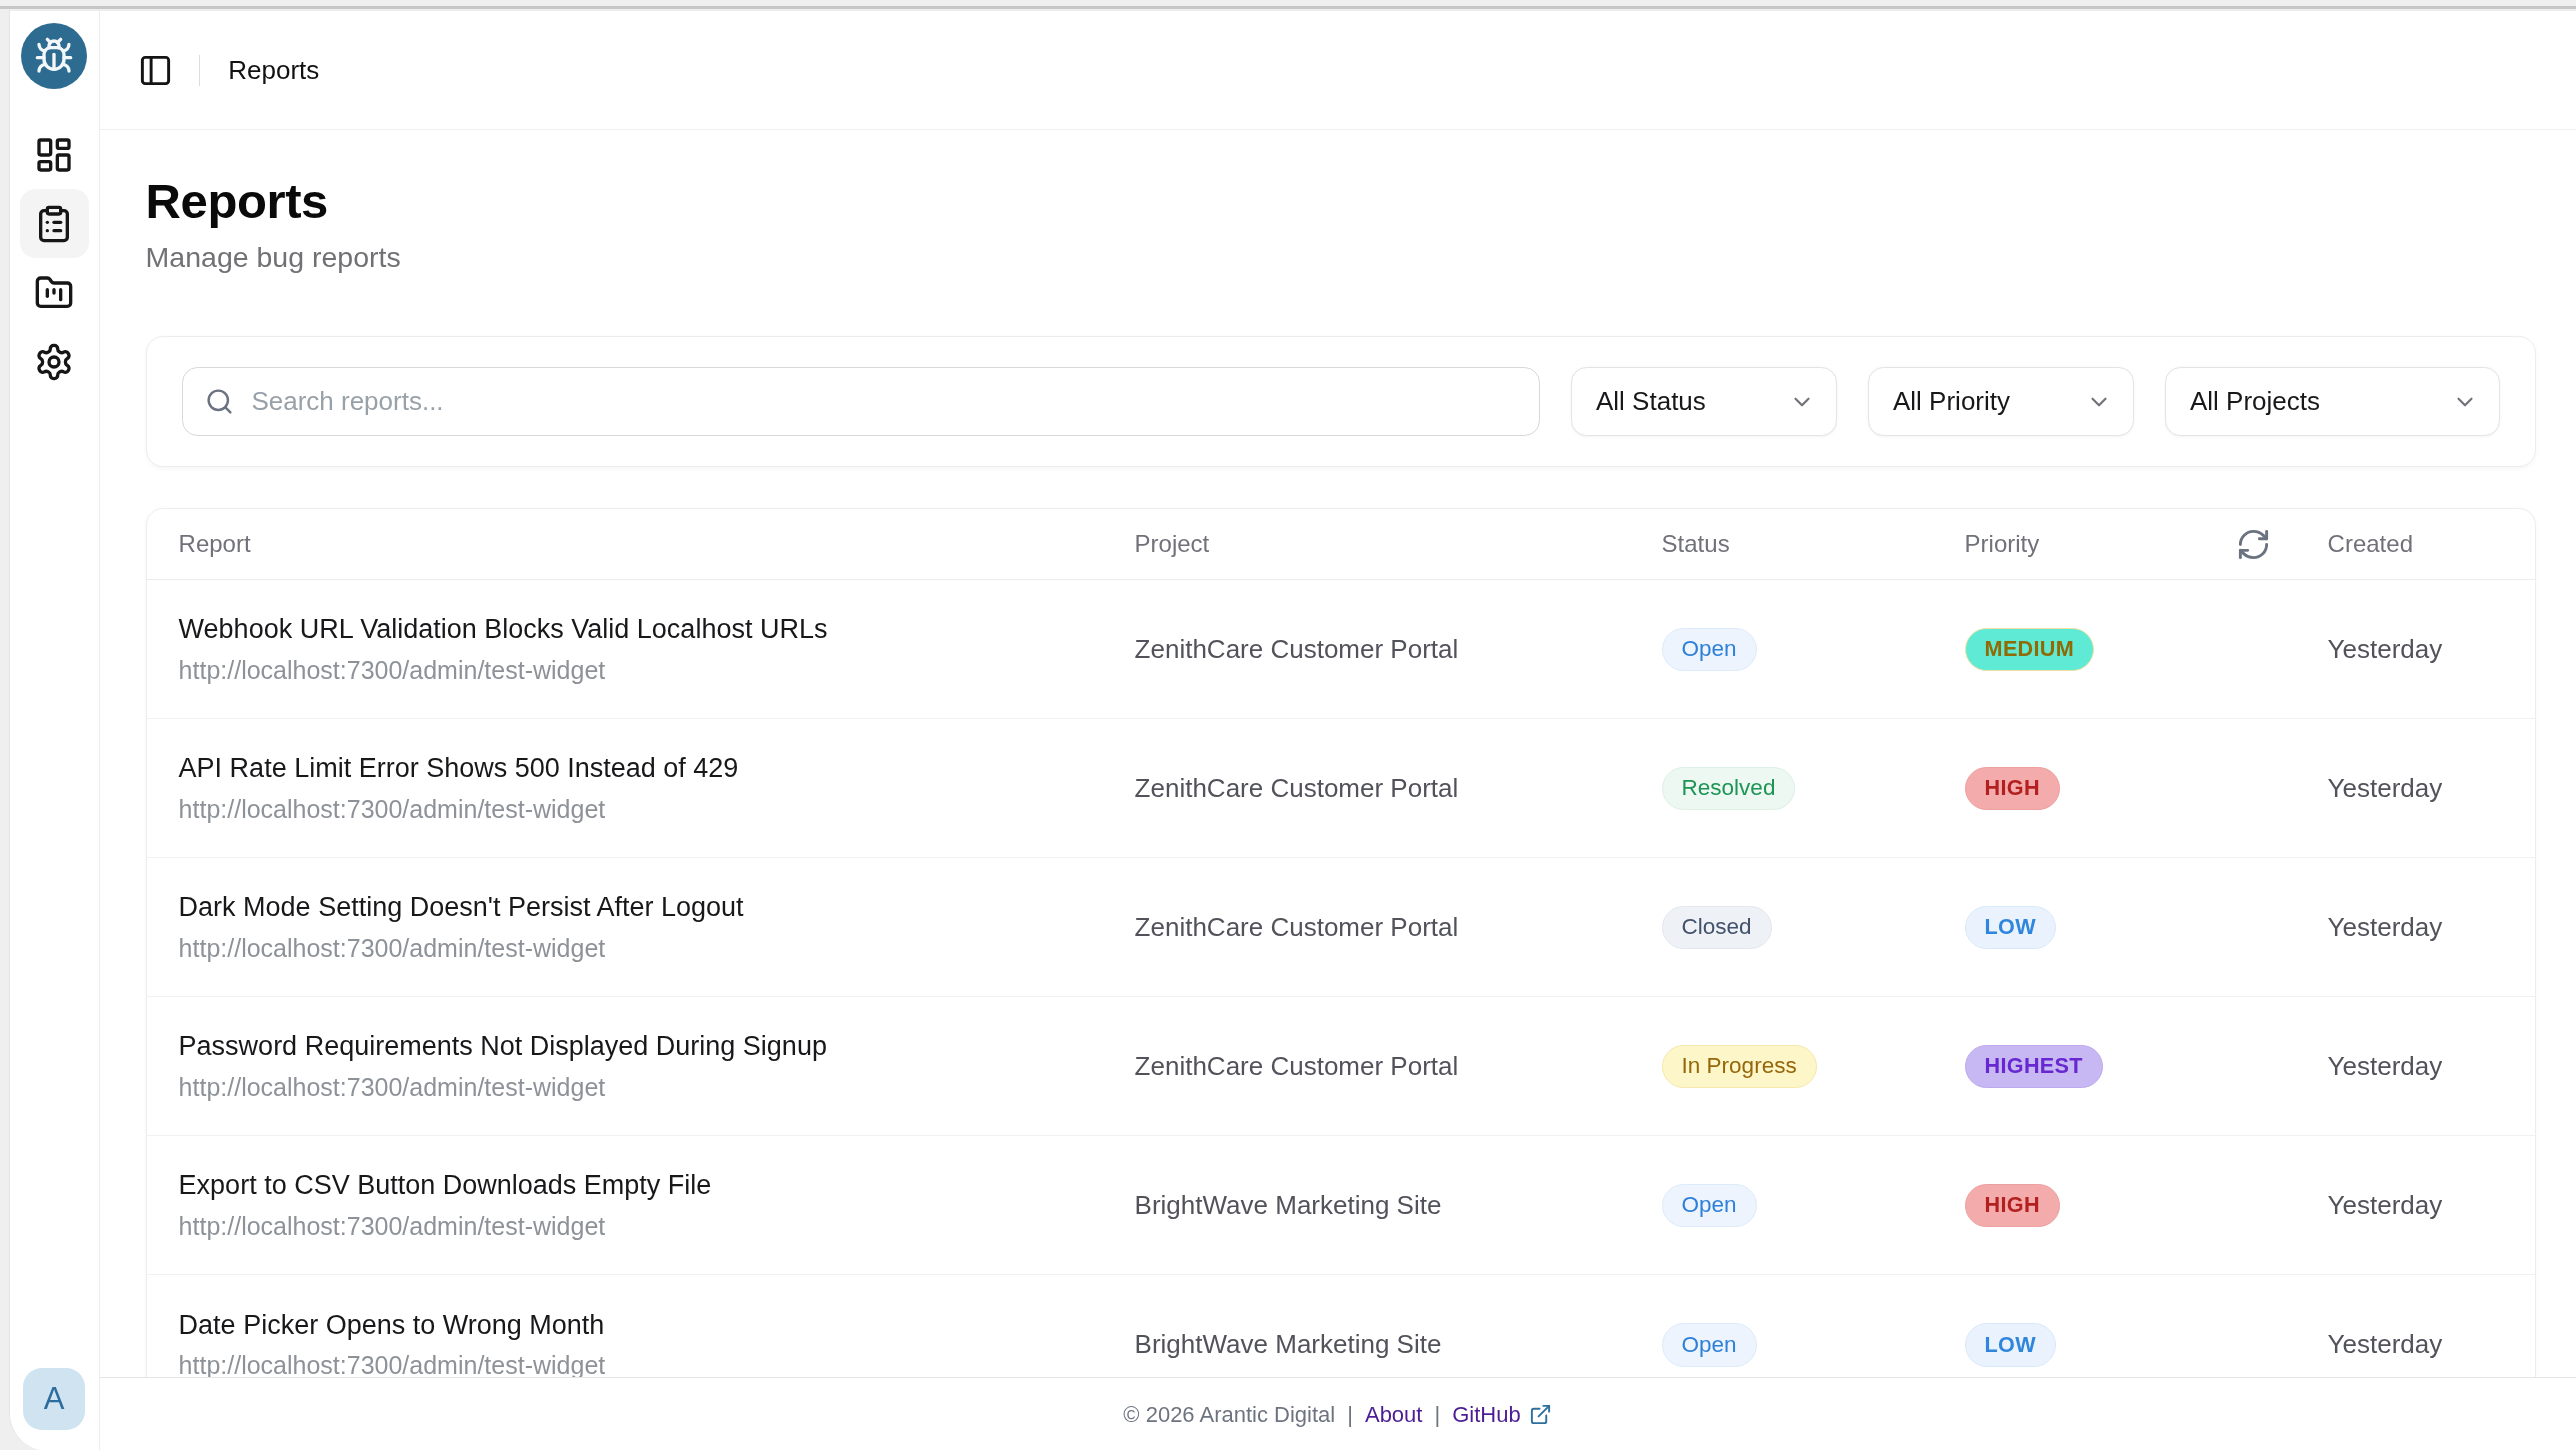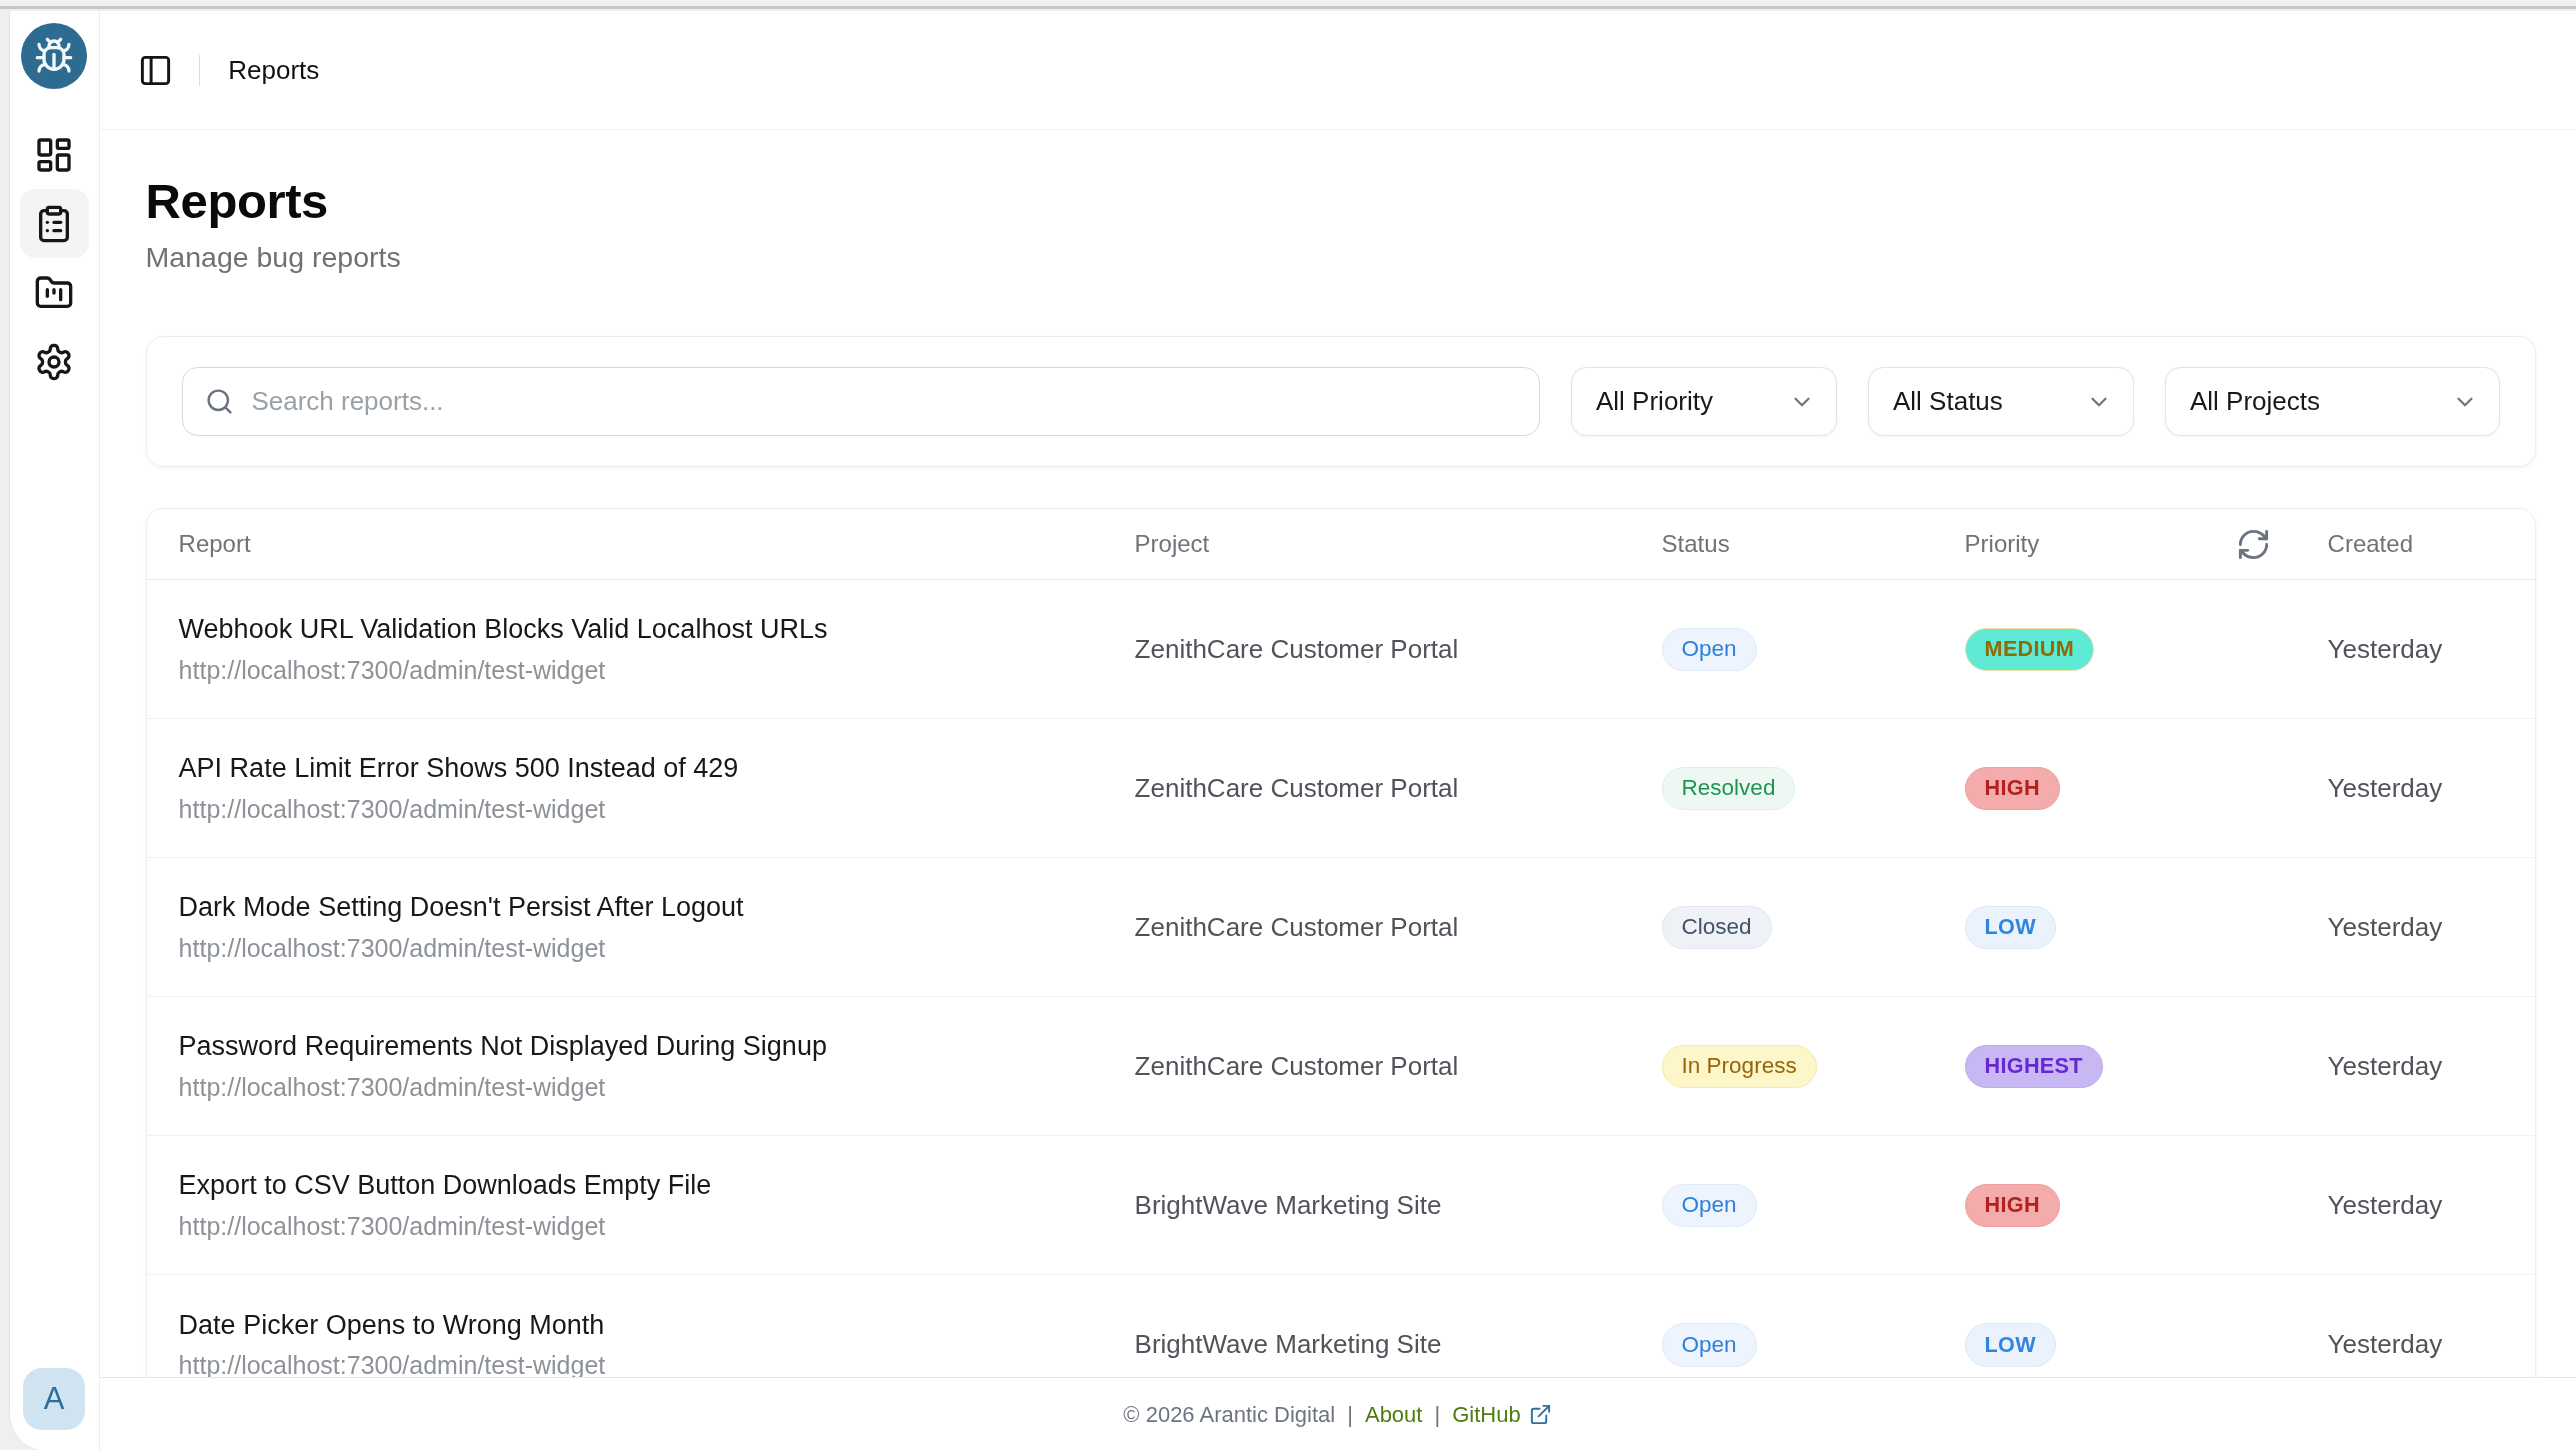--- a/index.html
+++ b/index.html
@@ -126,21 +126,21 @@
   .b-highest     { background:#c7b7f2; color:#6728d2; border:1.7px solid #bda9ee; }
 
   
   .footer {
     position:absolute; left:0; right:0; bottom:0; height:74px;
     background:#fff; border-top:1.7px solid #e5e5e6;
     display:flex; align-items:center; justify-content:center; gap:12px;
     font-size:22px; z-index:5;
   }
   .footer .copyright, .footer .pipe { color:#6d7480; }
-  .footer a { color:#4d7c0f; text-decoration:none; display:inline-flex; align-items:center; gap:8.6px; cursor:pointer; }
+  .footer a { color:#4c1d95; text-decoration:none; display:inline-flex; align-items:center; gap:8.6px; cursor:pointer; }
   .footer a svg { width:23px; height:23px; stroke:#2d6f9e; }
 
   svg.icon { fill:none; stroke-width:2; stroke-linecap:round; stroke-linejoin:round; }
 </style>
 </head>
 <body>
 
 <div class="top-edge-line"></div>
 
 <div class="app">
@@ -216,28 +216,28 @@
       <div class="page-subtitle">Manage bug reports</div>
 
       <div class="filter-card">
         <div class="search-box">
           <svg class="icon" viewBox="0 0 24 24">
             <circle cx="11" cy="11" r="8"></circle>
               <path d="m21 21-4.3-4.3"></path>
           </svg>
           <input type="text" placeholder="Search reports..." style="">
         </div>
-        <div class="select-btn sel-priority">
-          <span>All Priority</span>
+        <div class="select-btn sel-status">
+          <span>All Status</span>
           <svg class="icon" viewBox="0 0 24 24">
               <path d="m6 9 6 6 6-6"></path>
             </svg>
         </div>
-        <div class="select-btn sel-status">
-          <span>All Status</span>
+        <div class="select-btn sel-priority">
+          <span>All Priority</span>
           <svg class="icon" viewBox="0 0 24 24">
               <path d="m6 9 6 6 6-6"></path>
             </svg>
         </div>
         <div class="select-btn sel-projects">
           <span>All Projects</span>
           <svg class="icon" viewBox="0 0 24 24">
               <path d="m6 9 6 6 6-6"></path>
             </svg>
         </div>

